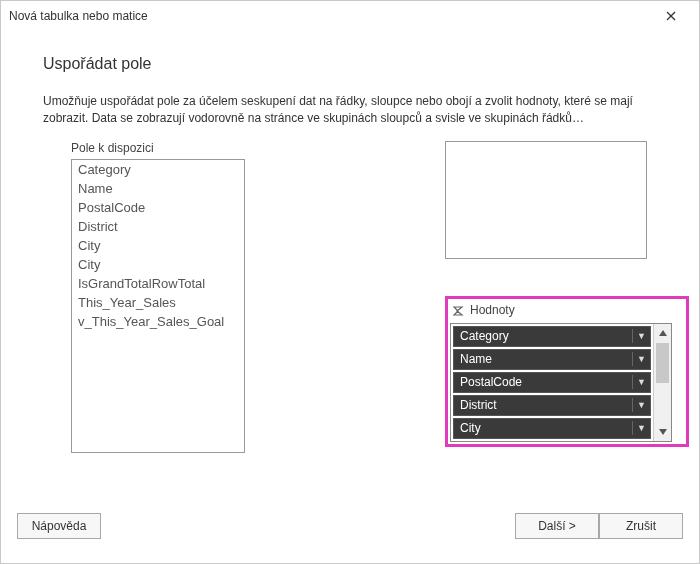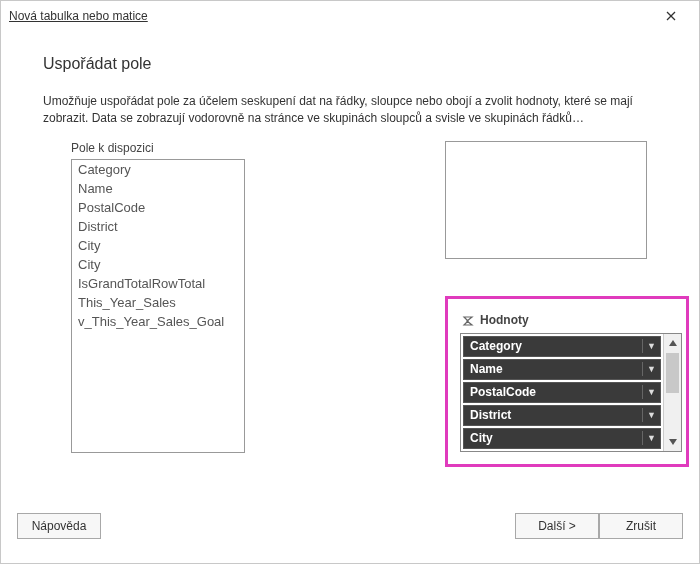--- a/index.html
+++ b/index.html
@@ -26,21 +26,20 @@
     height: 30px;
     display: flex;
     align-items: center;
     padding: 0 8px;
     border-bottom: 0;
   }
   .titlebar .title {
     flex: 1;
     font-size: 12px;
     color: #333;
-    text-decoration: underline;
   }
   .titlebar .close {
     width: 40px;
     height: 28px;
     display: flex;
     align-items: center;
     justify-content: center;
     font-size: 14px;
     color: #333;
     cursor: pointer;
@@ -94,23 +93,22 @@
   
   .g-cols { left: 416px; top: 0; }
   .g-cols .listbox { width: 202px; height: 118px; }
   
   .g-rows { left: 252px; top: 155px; }
   .g-rows .listbox { width: 156px; height: 140px; }
   
   .g-values { left: 416px; top: 155px; }
   .values-wrap {
     border: 3px solid #e03bbd;
-    padding: 12px;
+    padding: 2px;
     width: 244px;
-    font-weight: bold;
   }
   .values-inner {
     position: relative;
   }
   .values-list {
     border: 1px solid #888;
     background: #fff;
     width: 222px;
     height: 119px;
     overflow: hidden;

